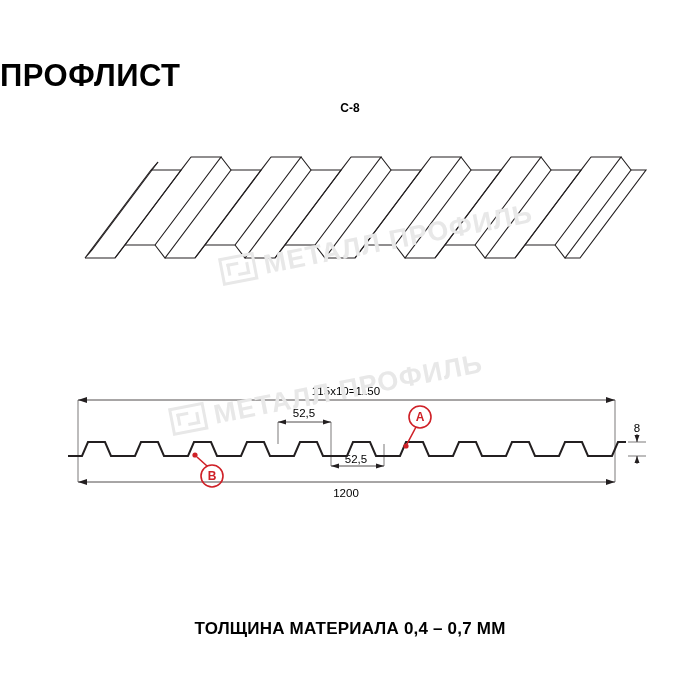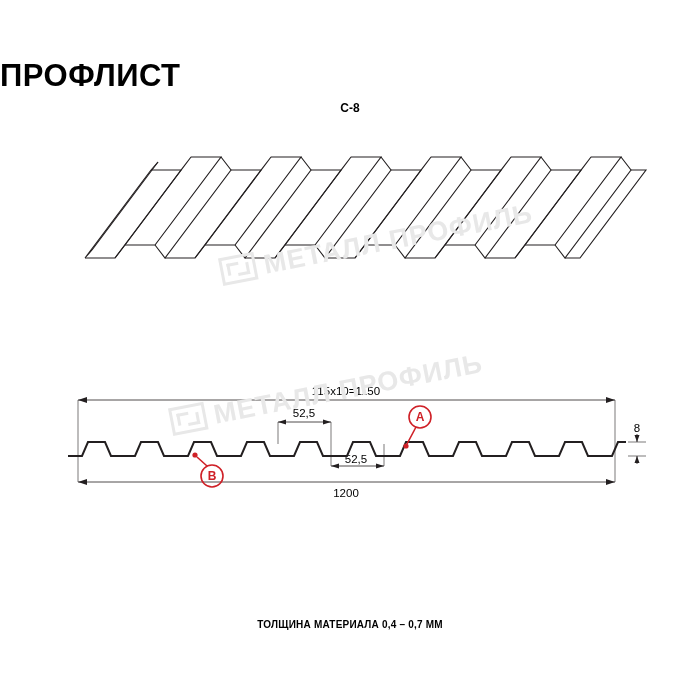--- a/index.html
+++ b/index.html
@@ -40,21 +40,21 @@
     text-align: center;
     font-size: 12px;
     font-weight: bold;
   }
   .footnote {
     position: absolute;
     top: 619px;
     left: 0;
     width: 700px;
     text-align: center;
-    font-size: 10px;
+    font-size: 17px;
     font-weight: bold;
     letter-spacing: 0.2px;
   }
   
   .iso-wrap {
     position: absolute;
     left: 60px;
     top: 140px;
     width: 580px;
     height: 150px;

